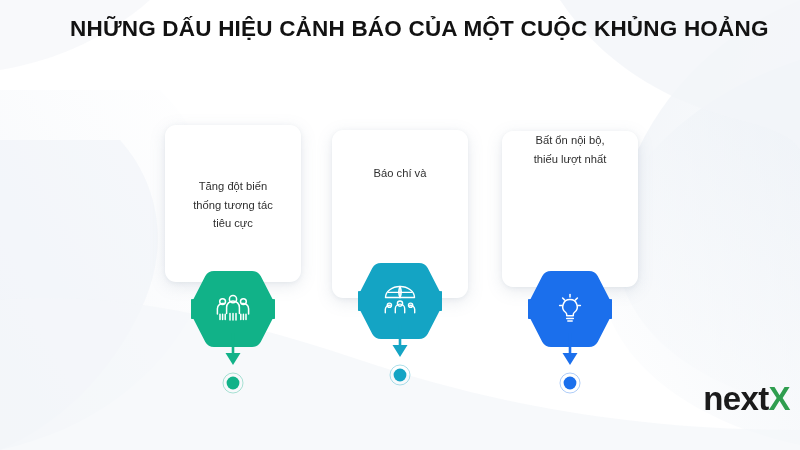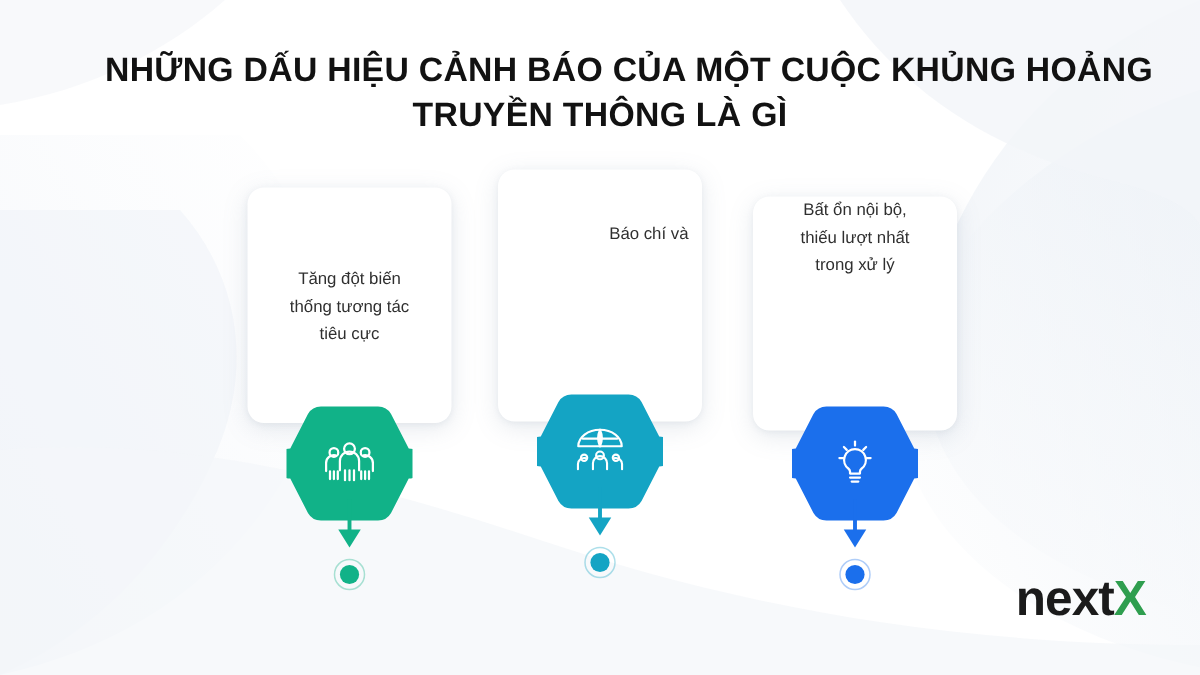--- a/index.html
+++ b/index.html
@@ -27,23 +27,23 @@
     position: absolute;
     inset: 0;
     width: 800px;
     height: 450px;
   }
 
   
   .title-block {
     position: absolute;
     left: 70px;
-    top: 32px;
+    top: 14px;
     width: 660px;
-    text-align: center;
+    text-align: left;
     z-index: 5;
   }
   .title-line {
     font-family: "Liberation Sans", sans-serif;
     font-weight: bold;
     font-size: 22.5px;
     letter-spacing: 0.2px;
     line-height: 29px;
     color: #121212;
     white-space: nowrap;
@@ -77,21 +77,21 @@
     background: #ffffff;
     border-radius: 11px;
     box-shadow: 0 4px 16px rgba(120, 135, 160, 0.17),
                 0 1px 4px rgba(120, 135, 160, 0.10);
     box-sizing: border-box;
     display: flex;
     align-items: flex-start;
     justify-content: center;
   }
   .card-1 { left: 2px; top: 125px; height: 157px; }
-  .card-2 { left: 0px; top: 113px; height: 168px; justify-content: flex-end; }
+  .card-2 { left: 0px; top: 130px; height: 168px; }
   .card-3 { left: 2px; top: 131px; height: 156px; }
 
   .card-text {
     font-family: "Liberation Sans", sans-serif;
     font-size: 11.2px;
     line-height: 18.5px;
     color: #2f2f2f;
     text-align: center;
     padding: 0 9px;
   }
@@ -131,21 +131,21 @@
     width: 40px;
     height: 62px;
   }
   .conn-1 { left: 50px; top: 333px; }
   .conn-2 { left: 48px; top: 325px; }
   .conn-3 { left: 50px; top: 333px; }
 
   
   .logo {
     position: absolute;
-    right: 36px;
+    right: 10px;
     bottom: 35px;
     font-family: "Liberation Sans", sans-serif;
     font-weight: bold;
     font-size: 33px;
     letter-spacing: -0.6px;
     z-index: 6;
     line-height: 1;
   }
   .logo-next { color: #1b1b1b; }
   .logo-x { color: #2f9e4f; }
@@ -175,21 +175,20 @@
     <path d="M800,60 C690,95 600,180 600,270 C600,350 680,420 800,445 L800,60 Z" fill="url(#wg2)" opacity="0.6"></path>
     <path d="M0,450 C90,430 160,380 200,300 C235,230 220,150 160,90 L0,90 Z" fill="url(#wg3)" opacity="0.45"></path>
     <path d="M0,450 C70,420 120,360 145,300 C168,245 160,185 120,140 L0,140 Z" fill="#eff3f8" opacity="0.55"></path>
     <path d="M0,300 C120,290 240,320 360,360 C480,400 620,430 800,430 L800,450 L0,450 Z" fill="#f3f6fa" opacity="0.7"></path>
     <path d="M560,0 C600,60 660,100 740,120 C780,130 795,140 800,150 L800,0 Z" fill="#f2f5f9" opacity="0.8"></path>
     <path d="M0,0 L0,70 C60,60 110,35 150,0 Z" fill="#f5f7fa" opacity="0.7"></path>
   </svg>
 
   <div class="title-block">
     <div class="title-line">NHỮNG DẤU HIỆU CẢNH BÁO CỦA MỘT CUỘC KHỦNG HOẢNG</div>
-    <div class="title-line second">TRUYỀN THÔNG LÀ GÌ</div>
   </div>
 
   <div class="columns">
 
     <div class="column col-1">
 
       <div class="card card-1">
         <div class="card-text">
           <div>Tăng đột biến</div>
           <div>thống tương tác</div>
@@ -264,21 +263,20 @@
         <circle cx="20" cy="50" r="6.4" fill="#14a4c4"></circle>
       </svg>
     </div>
 
     <div class="column col-3">
 
       <div class="card card-3">
         <div class="card-text">
           <div>Bất ổn nội bộ,</div>
           <div>thiếu lượt nhất</div>
-          <div>trong xử lý</div>
         </div>
       </div>
 
       <div class="hex-wrap hex-3">
         <svg class="hex" viewBox="0 0 84 82" aria-hidden="true">
           <path d="M23 3 L61 3 A10 10 0 0 1 69.7 8 L81.5 31 A10 10 0 0 1 81.5 51 L69.7 74 A10 10 0 0 1 61 79 L23 79 A10 10 0 0 1 14.3 74 L2.5 51 A10 10 0 0 1 2.5 31 L14.3 8 A10 10 0 0 1 23 3 Z" fill="#1b6fec"></path>
         </svg>
         <div class="hex-icon">
           <svg width="34" height="34" viewBox="0 0 34 34" aria-hidden="true">
             <g fill="none" stroke="#ffffff" stroke-width="1.5" stroke-linecap="round" stroke-linejoin="round">

